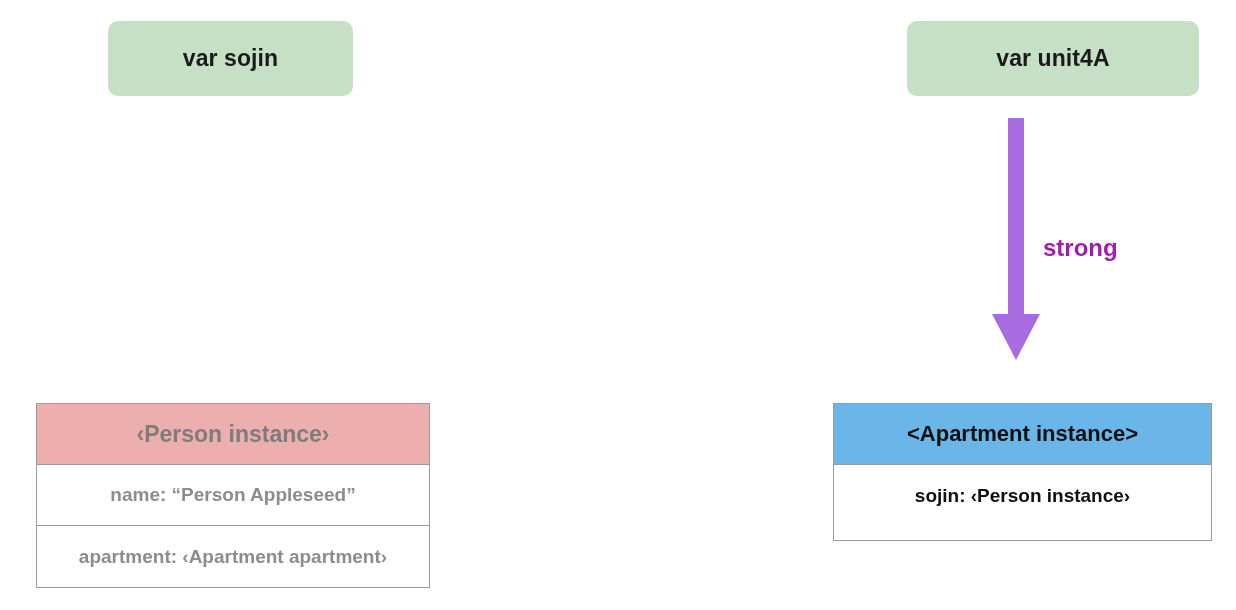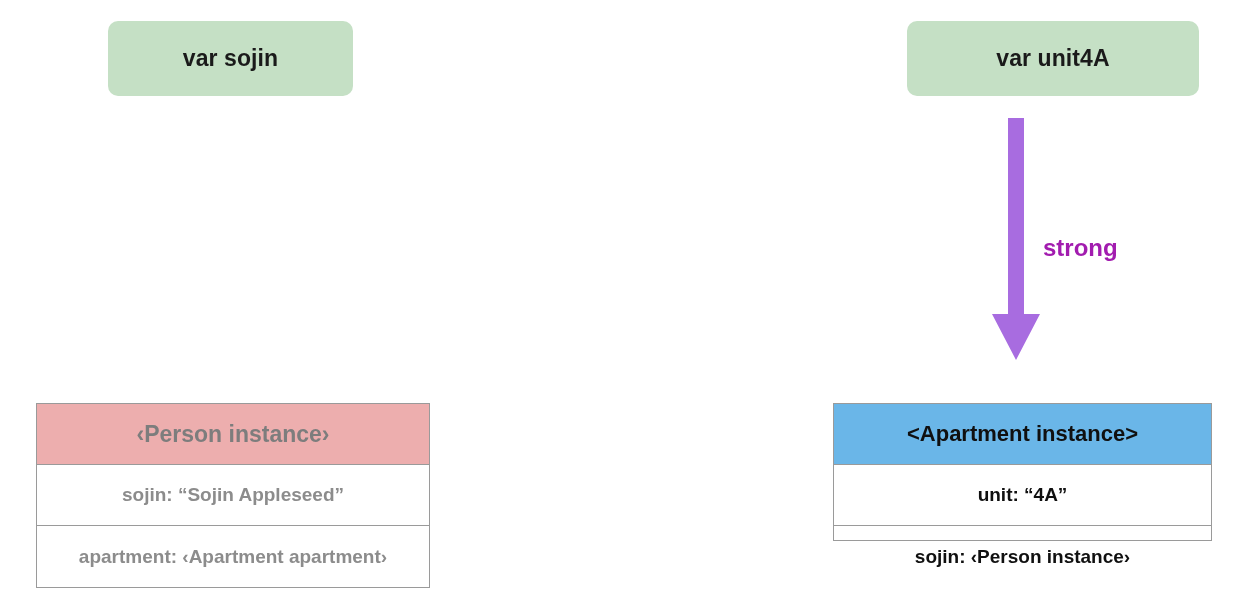--- a/index.html
+++ b/index.html
@@ -124,23 +124,22 @@
 
   <div id="strong-arrow">
     <svg width="70" height="245" viewBox="0 0 70 245" xmlns="http://www.w3.org/2000/svg">
       <path d="M23 0 H39 V196 H55 L31 242 L7 196 H23 Z" fill="#a86ce0"></path>
     </svg>
   </div>
   <div class="edge-label" id="strong-label">strong</div>
 
   <div class="instance-table" id="person-instance-table">
     <div class="instance-row header-row">‹Person instance›</div>
-    <div class="instance-row field-row">sojin: “Sojin Appleseed”</div>
+    <div class="instance-row field-row">name: “Person Appleseed”</div>
     <div class="instance-row field-row">apartment: ‹Apartment apartment›</div>
   </div>
 
   <div class="instance-table" id="apartment-instance-table">
     <div class="instance-row header-row">&lt;Apartment instance&gt;</div>
-    <div class="instance-row field-row">unit: “4A”</div>
     <div class="instance-row field-row">sojin: ‹Person instance›</div>
   </div>
 
 </div>
 
 </body></html>

